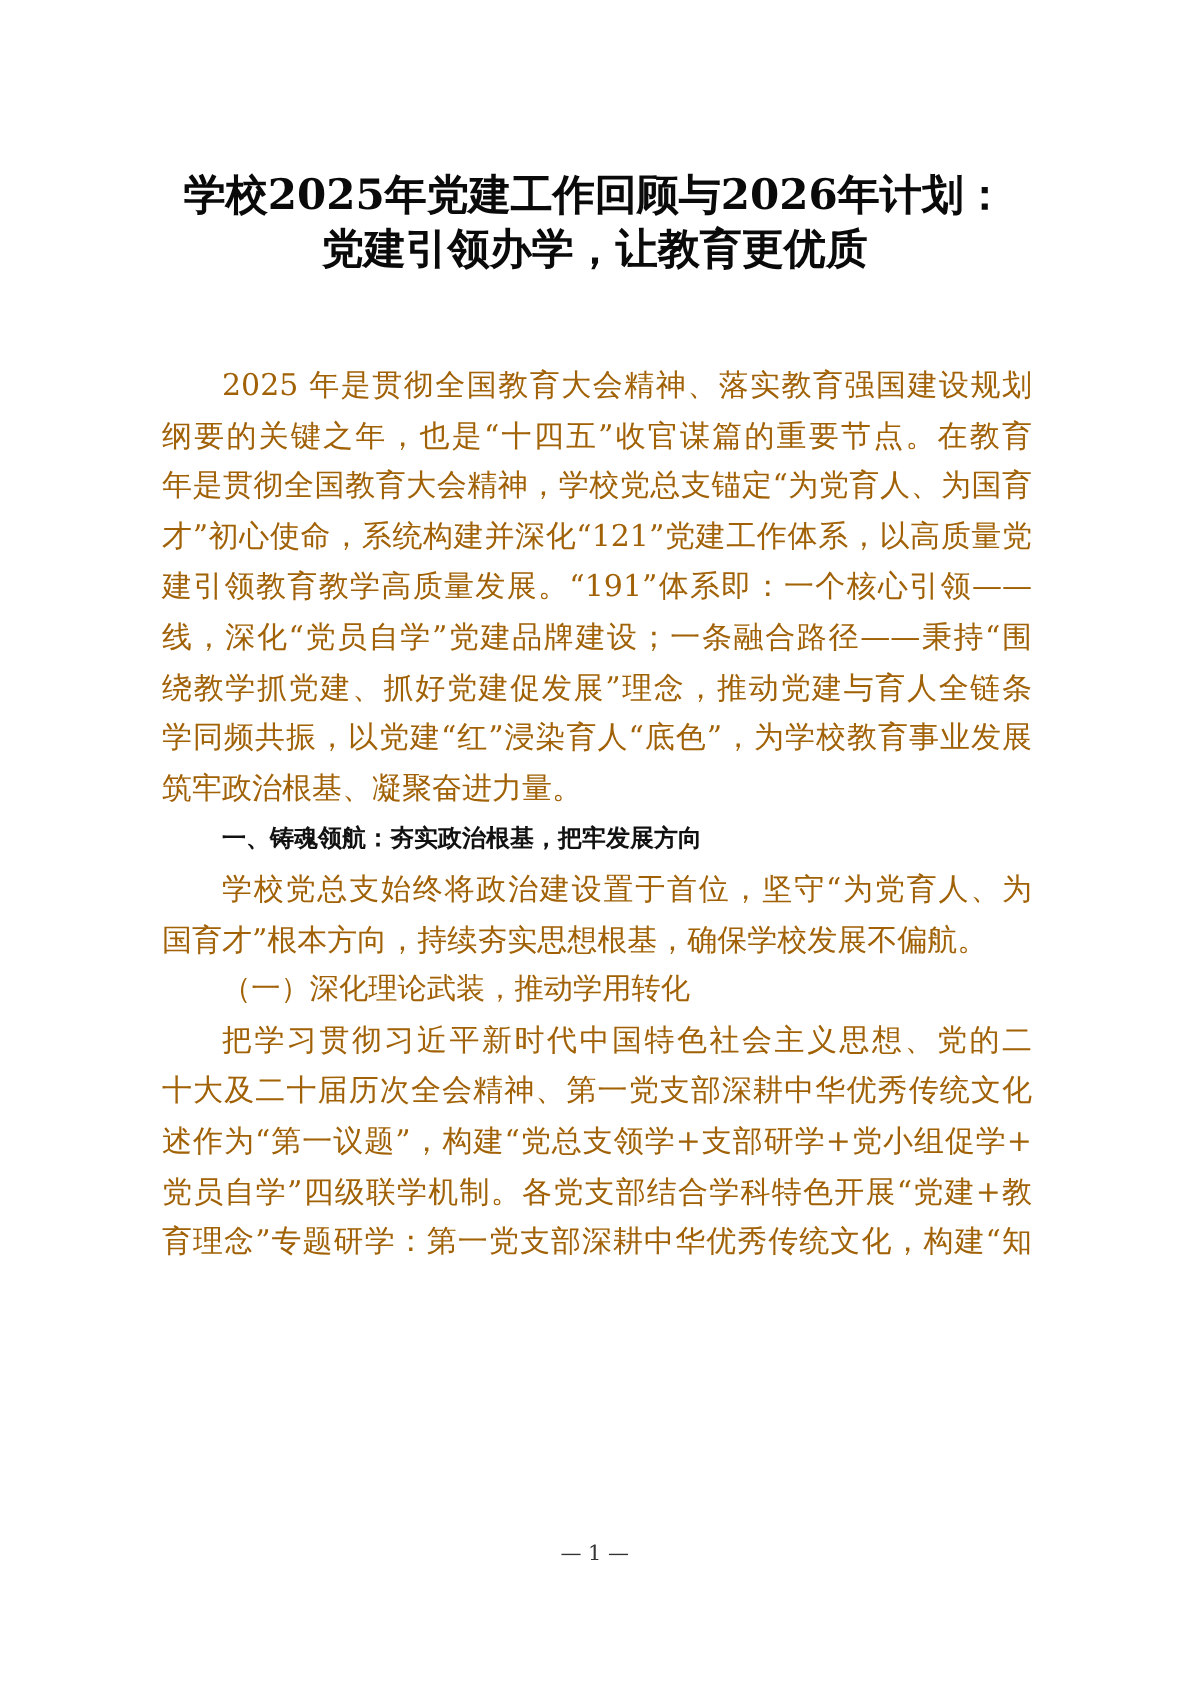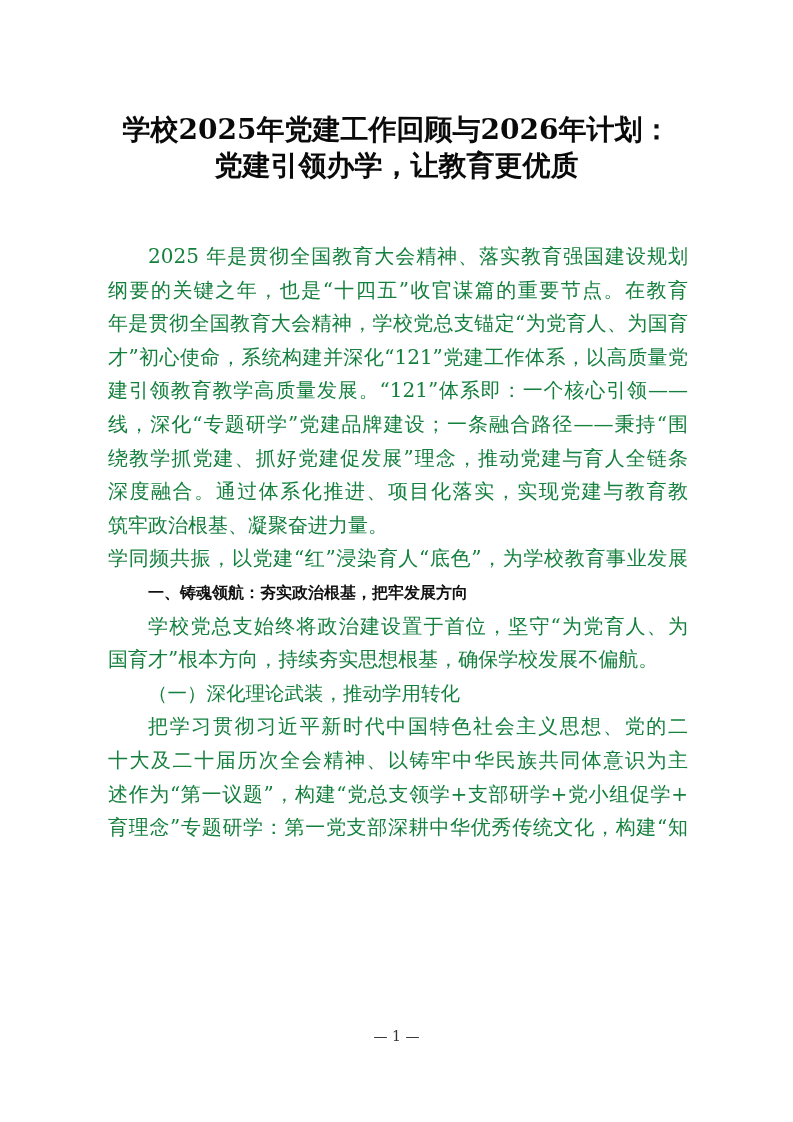--- a/index.html
+++ b/index.html
@@ -46,21 +46,21 @@
       top: 240px;
       width: 580px;
     }
     .line {
       display: block;
       height: 33.6px;
       line-height: 33.6px;
       font-size: 20px;
       white-space: nowrap;
       font-family: "DejaVu Serif", "Liberation Serif", serif;
-      color: #15803d;
+      color: #a16207;
       text-align: justify;
       text-align-last: justify;
     }
     .line.last {
       text-align-last: left;
     }
     .line.indent {
       padding-left: 40px;
     }
     .h1 {
@@ -97,41 +97,41 @@
     <span class="tline">党建引领办学，让教育更优质</span>
   </h1>
 
   <div class="body">
 
     <div>
       <span class="line indent">2025 年是贯彻全国教育大会精神、落实教育强国建设规划</span>
       <span class="line">纲要的关键之年，也是“十四五”收官谋篇的重要节点。在教育</span>
       <span class="line">年是贯彻全国教育大会精神，学校党总支锚定“为党育人、为国育</span>
       <span class="line">才”初心使命，系统构建并深化“121”党建工作体系，以高质量党</span>
-      <span class="line">建引领教育教学高质量发展。“121”体系即：一个核心引领——</span>
-      <span class="line">线，深化“专题研学”党建品牌建设；一条融合路径——秉持“围</span>
+      <span class="line">建引领教育教学高质量发展。“191”体系即：一个核心引领——</span>
+      <span class="line">线，深化“党员自学”党建品牌建设；一条融合路径——秉持“围</span>
       <span class="line">绕教学抓党建、抓好党建促发展”理念，推动党建与育人全链条</span>
-      <span class="line">深度融合。通过体系化推进、项目化落实，实现党建与教育教</span>
+      <span class="line">学同频共振，以党建“红”浸染育人“底色”，为学校教育事业发展</span>
       <span class="line last">筑牢政治根基、凝聚奋进力量。</span>
-      <span class="line">学同频共振，以党建“红”浸染育人“底色”，为学校教育事业发展</span>
     </div>
 
     <span class="line indent h1">一、铸魂领航：夯实政治根基，把牢发展方向</span>
 
     <div>
       <span class="line indent">学校党总支始终将政治建设置于首位，坚守“为党育人、为</span>
       <span class="line last">国育才”根本方向，持续夯实思想根基，确保学校发展不偏航。</span>
     </div>
 
     <span class="line indent h2">（一）深化理论武装，推动学用转化</span>
 
     <div>
       <span class="line indent">把学习贯彻习近平新时代中国特色社会主义思想、党的二</span>
-      <span class="line">十大及二十届历次全会精神、以铸牢中华民族共同体意识为主</span>
+      <span class="line">十大及二十届历次全会精神、第一党支部深耕中华优秀传统文化</span>
       <span class="line">述作为“第一议题”，构建“党总支领学+支部研学+党小组促学+</span>
+      <span class="line">党员自学”四级联学机制。各党支部结合学科特色开展“党建+教</span>
       <span class="line">育理念”专题研学：第一党支部深耕中华优秀传统文化，构建“知</span>
     </div>
 
   </div>
 
   <div class="footer">— 1 —</div>
 
 </div>
 
 </body></html>

